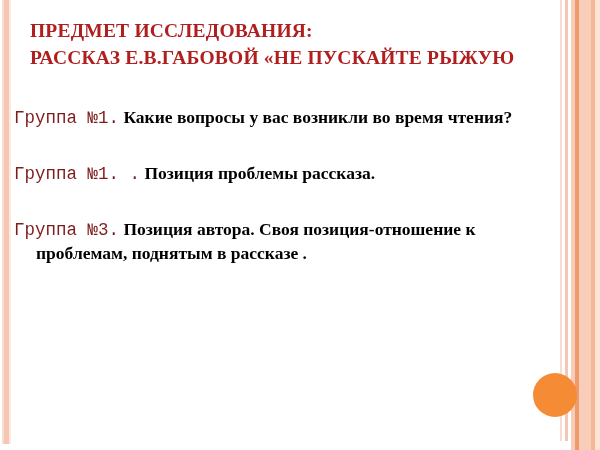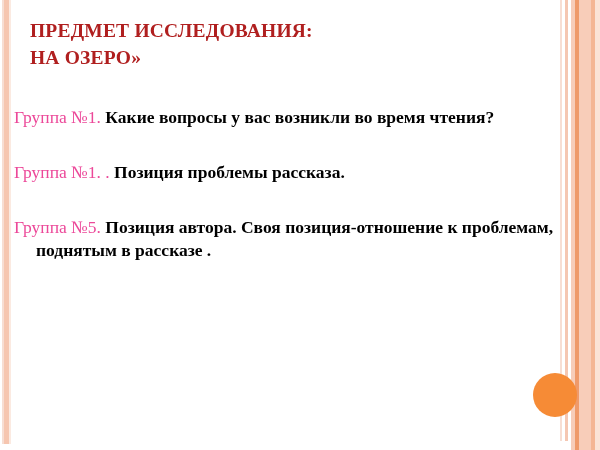--- a/index.html
+++ b/index.html
@@ -64,22 +64,23 @@
   }
   .item {
     font-size: 17.5px;
     line-height: 23px;
     color: #000000;
     margin-bottom: 32px;
     padding-left: 0;
     text-indent: 0;
   }
   .item .prefix {
-    color: #ec4899;
+    color: #7f1d1d;
     font-weight: normal;
+    font-family: Liberation Mono, monospace;
   }
   .item .body-text {
     color: #000000;
     font-weight: bold;
   }
   .item.wrap {
     padding-left: 22px;
     text-indent: -22px;
   }
 
@@ -106,34 +107,34 @@
   <div class="stripe stripe-r1"></div>
   <div class="stripe stripe-r2"></div>
   <div class="stripe stripe-r3"></div>
   <div class="stripe stripe-r4"></div>
   <div class="stripe stripe-r5"></div>
   <div class="stripe stripe-r6"></div>
   <div class="stripe stripe-r7"></div>
 
   <div class="title">
     <span class="title-line">ПРЕДМЕТ ИССЛЕДОВАНИЯ:</span>
-    <span class="title-line">НА ОЗЕРО»</span>
+    <span class="title-line">РАССКАЗ Е.В.ГАБОВОЙ «НЕ ПУСКАЙТЕ РЫЖУЮ</span>
   </div>
 
   <div class="body-list">
 
     <div class="item">
       <span class="prefix">Группа №1.</span><span class="body-text"> Какие вопросы у вас возникли во время чтения?</span>
     </div>
 
     <div class="item">
       <span class="prefix">Группа №1. .</span><span class="body-text"> Позиция проблемы рассказа.</span>
     </div>
 
     <div class="item wrap">
-      <span class="prefix">Группа №5.</span><span class="body-text"> Позиция автора. Своя  позиция-отношение к проблемам, поднятым в   рассказе .</span>
+      <span class="prefix">Группа №3.</span><span class="body-text"> Позиция автора. Своя  позиция-отношение к проблемам, поднятым в   рассказе .</span>
     </div>
 
   </div>
 
   <div class="orange-dot"></div>
 
 </div>
 
 </body></html>

